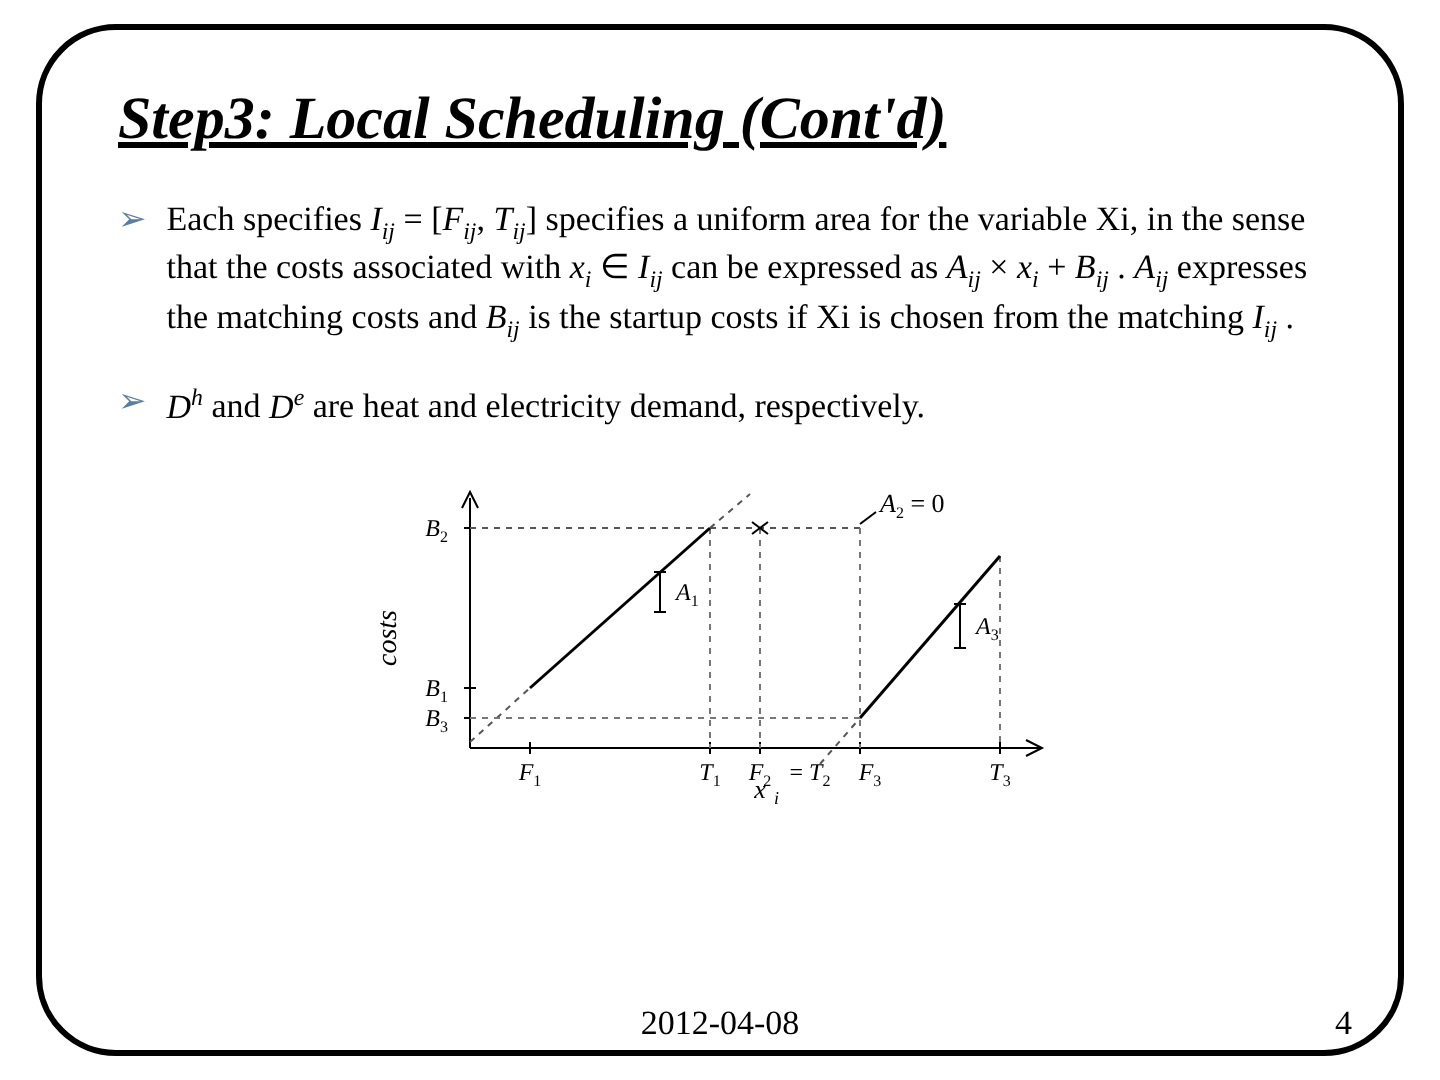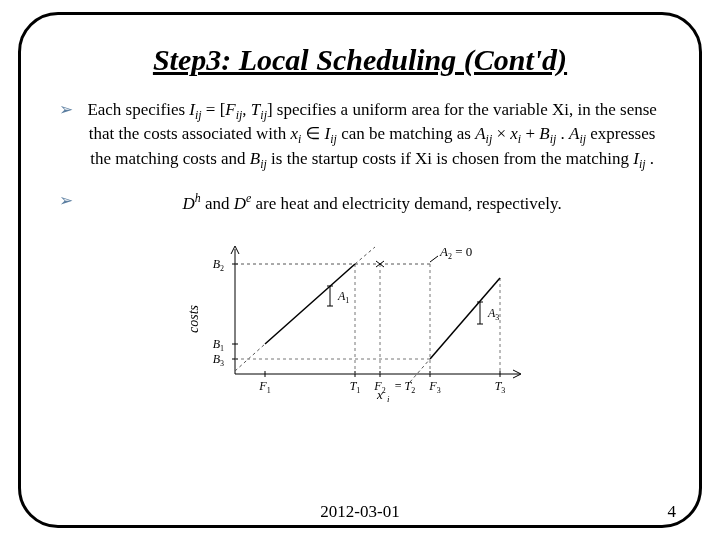--- a/index.html
+++ b/index.html
@@ -20,21 +20,20 @@
   .frame {
     position: absolute;
     left: 18px;
     top: 12px;
     right: 18px;
     bottom: 12px;
     border: 3px solid #000;
     border-radius: 40px;
     box-sizing: border-box;
     padding: 28px 38px 20px 38px;
-    text-align: center;
   }
   .title {
     font-size: 30px;
     font-weight: bold;
     font-style: italic;
     text-decoration: underline;
     margin-bottom: 22px;
   }
   .bullet {
     display: flex;
@@ -84,21 +83,21 @@
 
     <div class="title">Step3: Local Scheduling (Cont'd)</div>
 
     <div class="bullet">
       <span class="arrow">➢</span>
       <span class="bullet-text">
         <span>Each specifies </span>
         <span><span class="mathit">I</span><span class="sub">ij</span> = [<span class="mathit">F</span><span class="sub">ij</span>, <span class="mathit">T</span><span class="sub">ij</span>]</span>
         <span> specifies a uniform area for the variable Xi, in the sense that the costs associated with </span>
         <span><span class="mathit">x</span><span class="sub">i</span> ∈ <span class="mathit">I</span><span class="sub">ij</span></span>
-        <span> can be matching as </span>
+        <span> can be expressed as </span>
         <span><span class="mathit">A</span><span class="sub">ij</span> × <span class="mathit">x</span><span class="sub">i</span> + <span class="mathit">B</span><span class="sub">ij</span></span>
         <span>. </span>
         <span><span class="mathit">A</span><span class="sub">ij</span></span>
         <span> expresses the matching costs and </span>
         <span><span class="mathit">B</span><span class="sub">ij</span></span>
         <span> is the startup costs if Xi is chosen from the matching </span>
         <span><span class="mathit">I</span><span class="sub">ij</span></span>
         <span>.</span>
       </span>
     </div>
@@ -175,15 +174,15 @@
 
         <line x1="300" y1="90" x2="300" y2="68" stroke="#000"></line>
         <line x1="297" y1="90" x2="303" y2="90" stroke="#000"></line>
         <line x1="297" y1="68" x2="303" y2="68" stroke="#000"></line>
         <text x="308" y="83" font-size="12"><tspan font-style="italic">A</tspan><tspan font-size="8" dy="3">3</tspan></text>
       </svg>
     </div>
 
   </div>
 
-  <div class="footer-date">2012-03-01</div>
+  <div class="footer-date">2012-04-08</div>
   <div class="footer-page">4</div>
 </div>
 
 </body></html>

